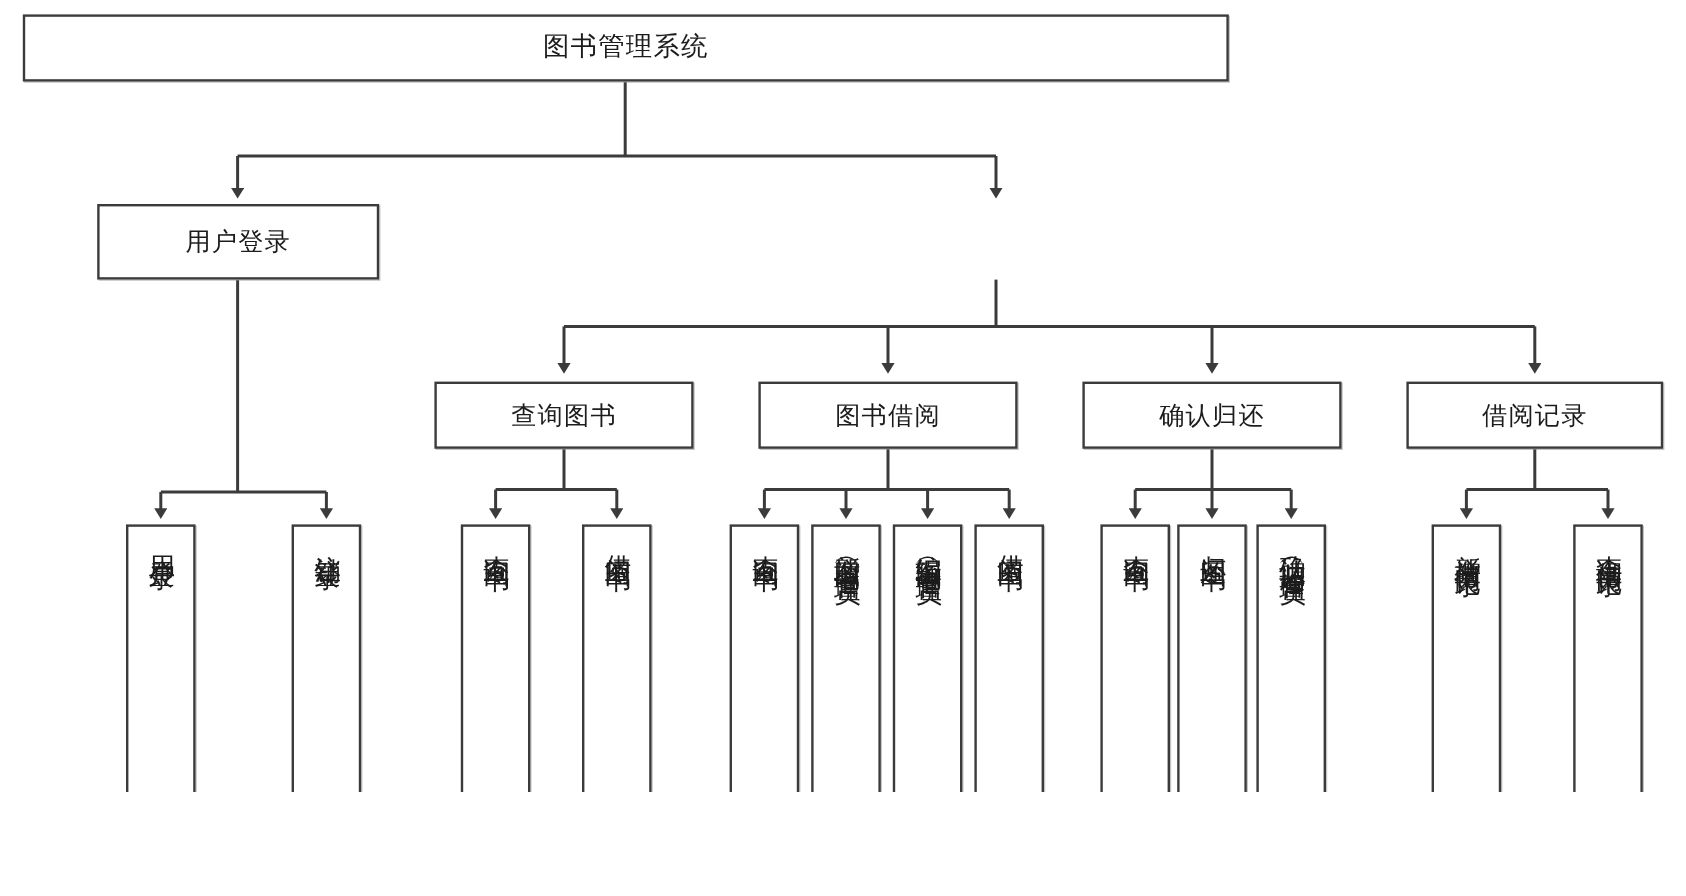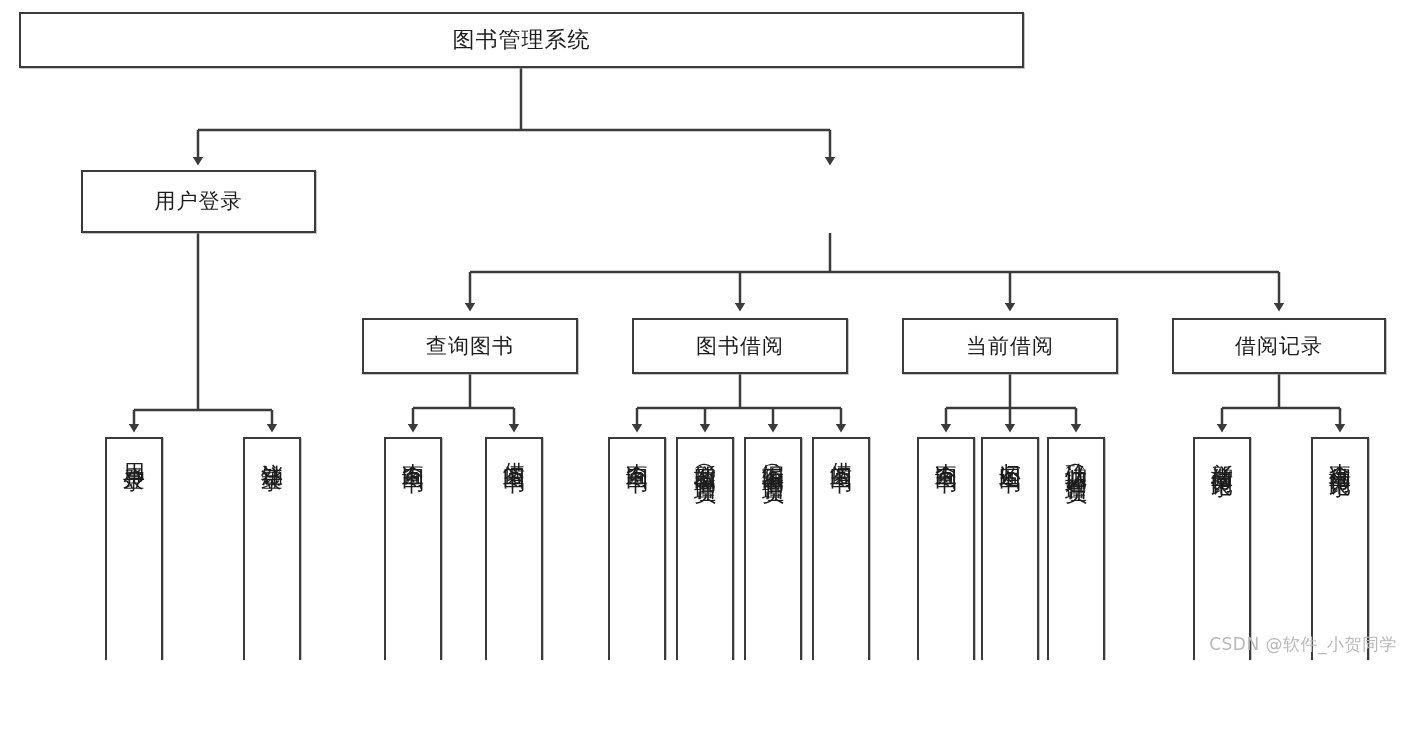--- a/index.html
+++ b/index.html
@@ -136,21 +136,21 @@
     <span class="label">用户登录</span>
   </div>
 
   <div class="node h" style="left:362px;top:318px;width:216px;height:56px;">
     <span class="label">查询图书</span>
   </div>
   <div class="node h" style="left:632px;top:318px;width:216px;height:56px;justify-content:center;">
     <span class="label">图书借阅</span>
   </div>
   <div class="node h" style="left:902px;top:318px;width:216px;height:56px;">
-    <span class="label">当前借阅</span>
+    <span class="label">确认归还</span>
   </div>
   <div class="node h" style="left:1172px;top:318px;width:214px;height:56px;">
     <span class="label">借阅记录</span>
   </div>
 
   <div class="node v" style="left:105px;top:437px;width:58px;height:298px;">
     <span class="label">用户登录</span>
   </div>
   <div class="node v" style="left:243px;top:437px;width:58px;height:298px;">
     <span class="label">注销登录</span>
@@ -186,15 +186,14 @@
     <span class="label">确认归还（管理员）</span>
   </div>
 
   <div class="node v" style="left:1193px;top:437px;width:58px;height:298px;">
     <span class="label">新增借阅记录</span>
   </div>
   <div class="node v" style="left:1311px;top:437px;width:58px;height:298px;">
     <span class="label">查询借阅记录</span>
   </div>
 
-  <div id="watermark">CSDN @软件_小贺同学</div>
 
 </div>
 
 </body></html>

